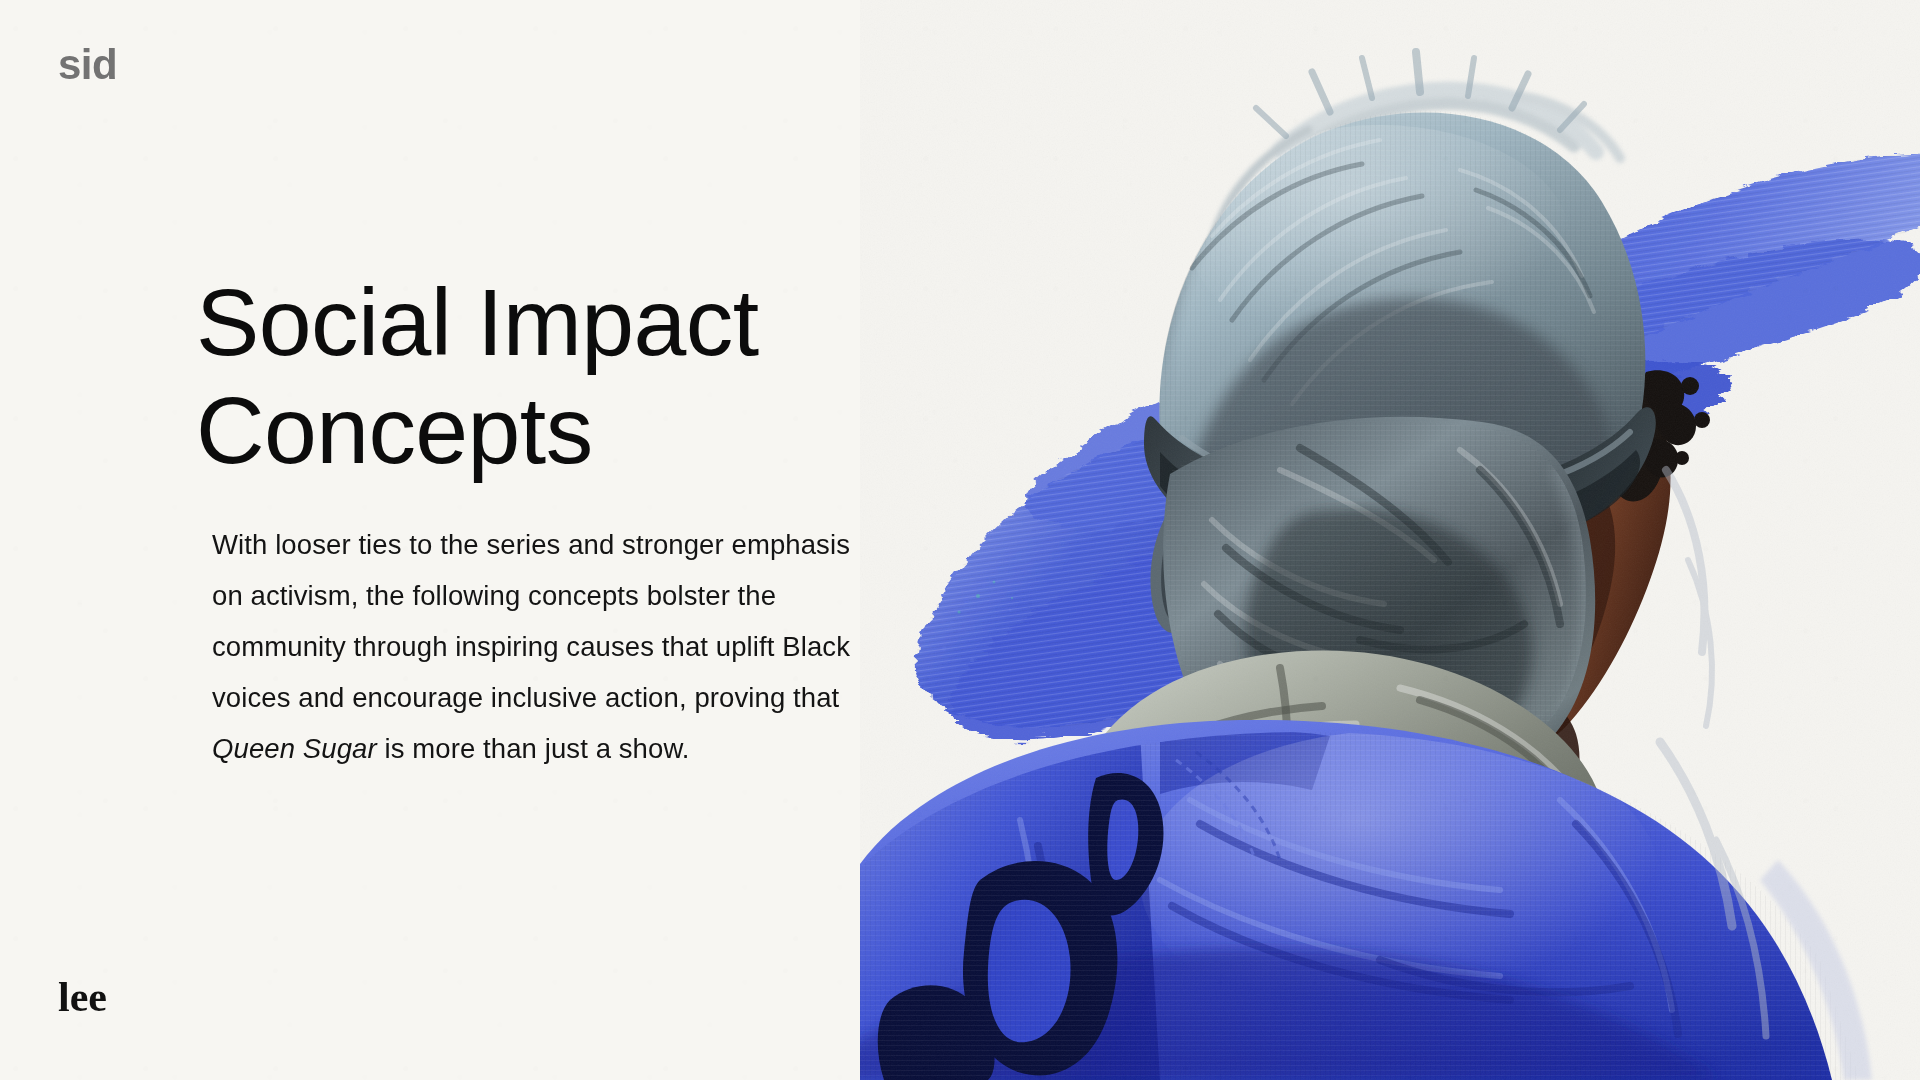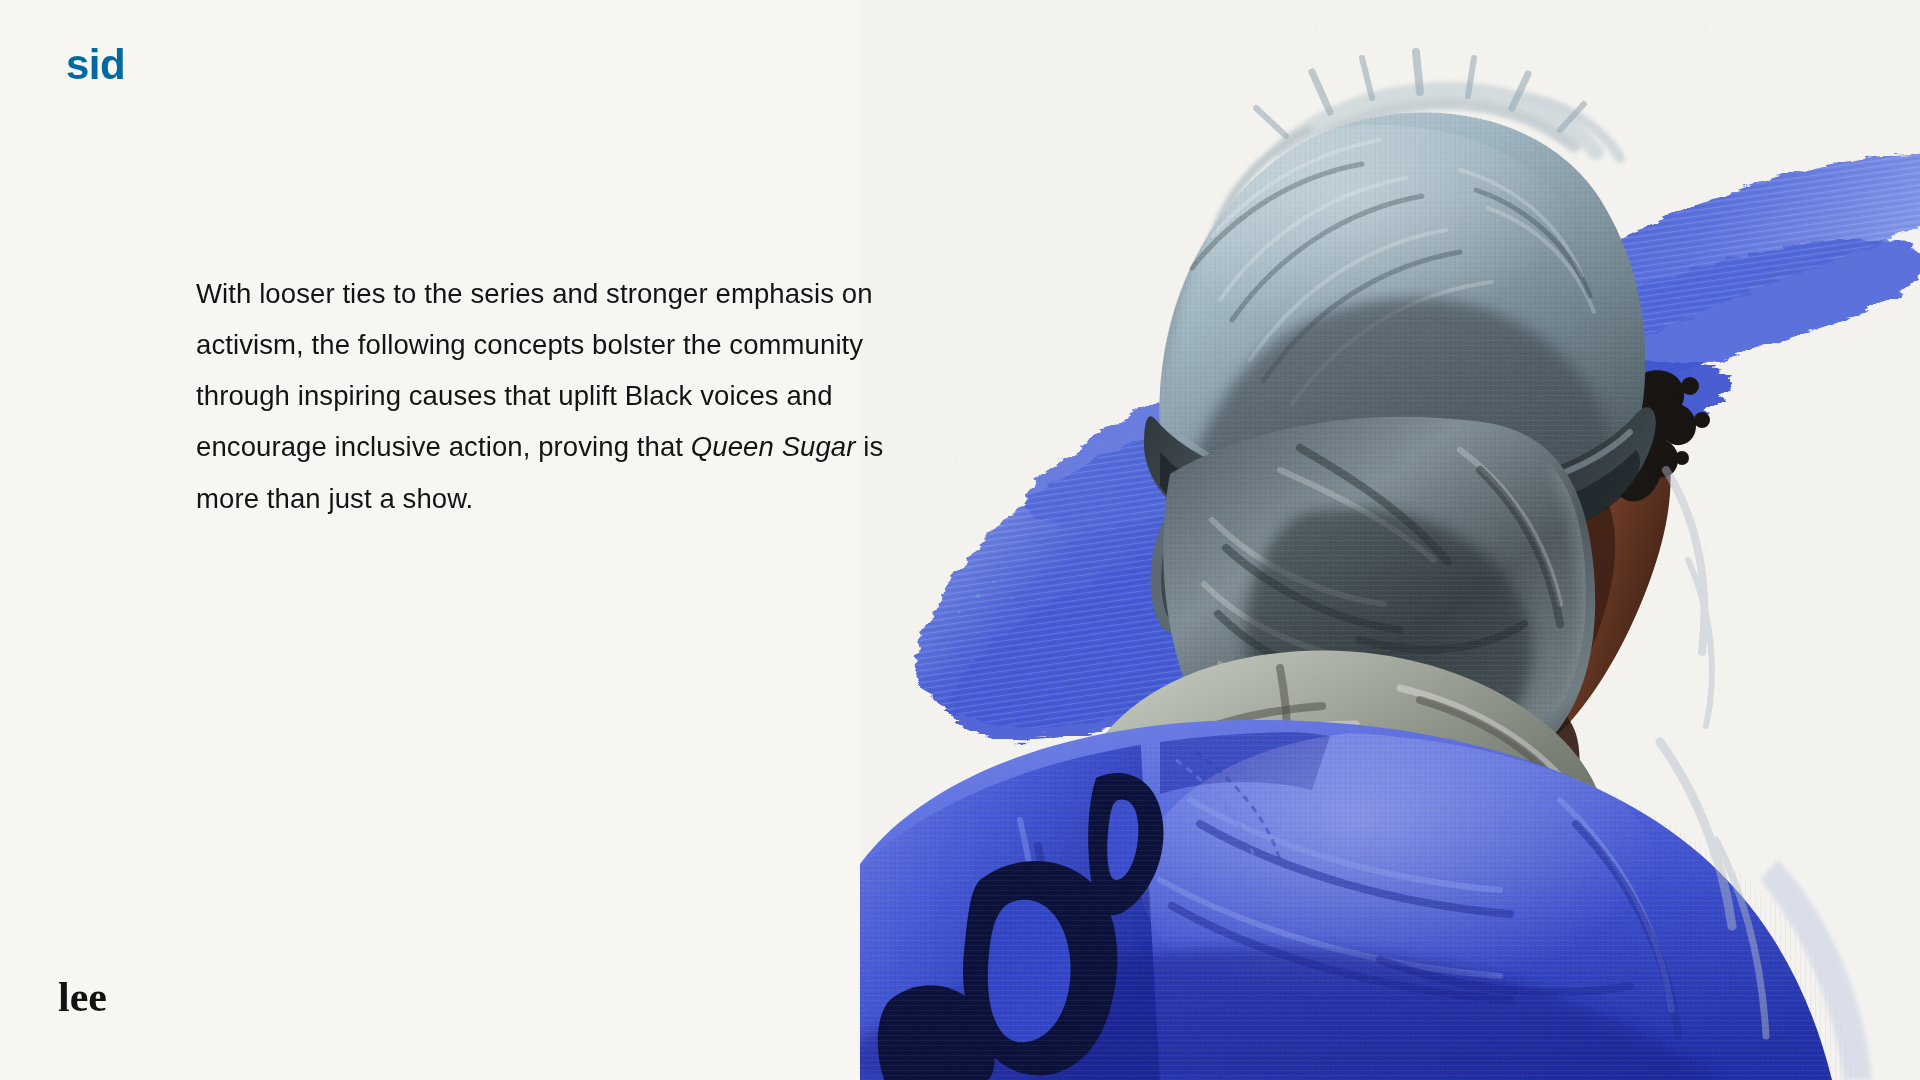--- a/index.html
+++ b/index.html
@@ -31,24 +31,23 @@
   }
 
   
   .logo-sid {
     position: absolute;
     left: 58px;
     top: 44px;
     font-size: 42px;
     font-weight: 700;
     letter-spacing: -0.5px;
-    color: #0369a1;
+    color: #737373;
     line-height: 1;
     z-index: 40;
-    margin-left: 8px;
   }
   .logo-lee {
     position: absolute;
     left: 58px;
     top: 976px;
     font-family: "Liberation Serif", "DejaVu Serif", serif;
     font-size: 42px;
     font-weight: 700;
     letter-spacing: 0px;
     color: #111111;
@@ -72,21 +71,21 @@
     color: #0c0c0c;
     margin: 0 0 34px 0;
     white-space: pre-line;
   }
   .body-copy {
     font-size: 27.5px;
     font-weight: 400;
     line-height: 1.86;
     letter-spacing: 0.1px;
     color: #141414;
-    margin: 0;
+    margin: 16px;
     max-width: 700px;
   }
   .body-copy em { font-style: italic; }
 
   
   .artwork {
     position: absolute;
     left: 860px;
     top: 0;
     width: 1060px;
@@ -550,16 +549,18 @@
     </g>
 
     <rect x="0" y="0" width="1060" height="1080" filter="url(#fCanvasTex)" opacity="0.055"></rect>
   </svg>
 </div>
 
 <div class="logo-sid">sid</div>
 <div class="logo-lee">lee</div>
 
 <div class="text-col">
+  <h1 class="headline">Social Impact
+Concepts</h1>
   <p class="body-copy"><span>With looser ties to the series and stronger emphasis on activism, the following concepts bolster the community through inspiring causes that uplift Black voices and encourage inclusive action, proving that </span><em>Queen Sugar</em><span> is more than just a show.</span></p>
 </div>
 
 <div class="paper-grain"></div>
 
 </body></html>

